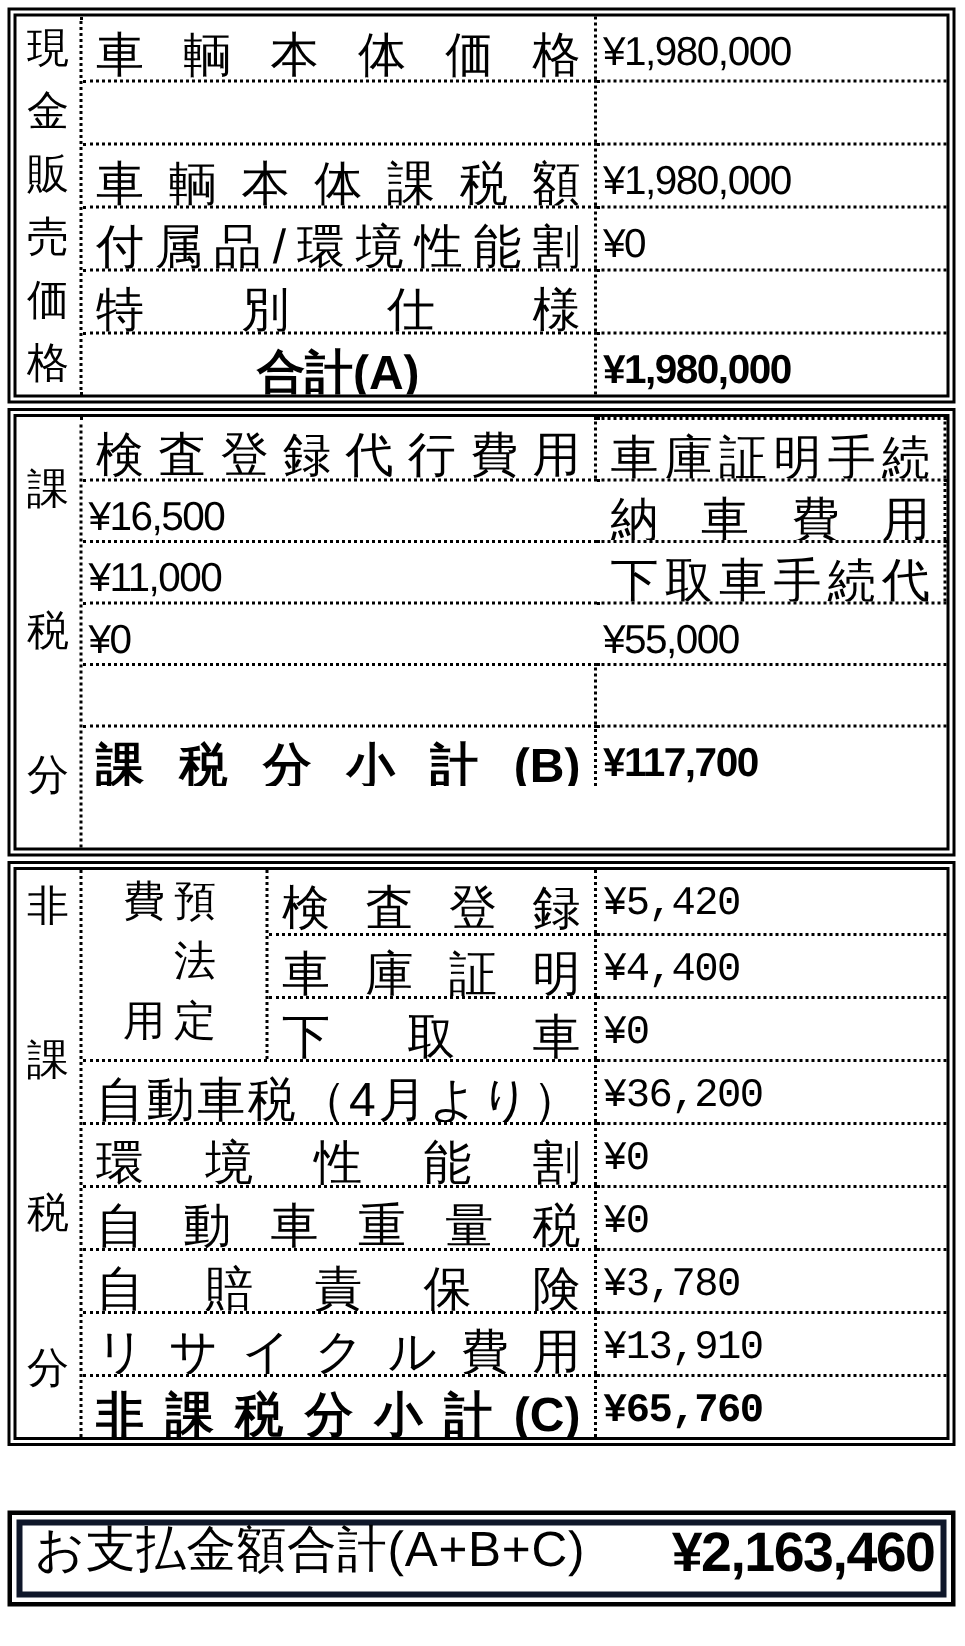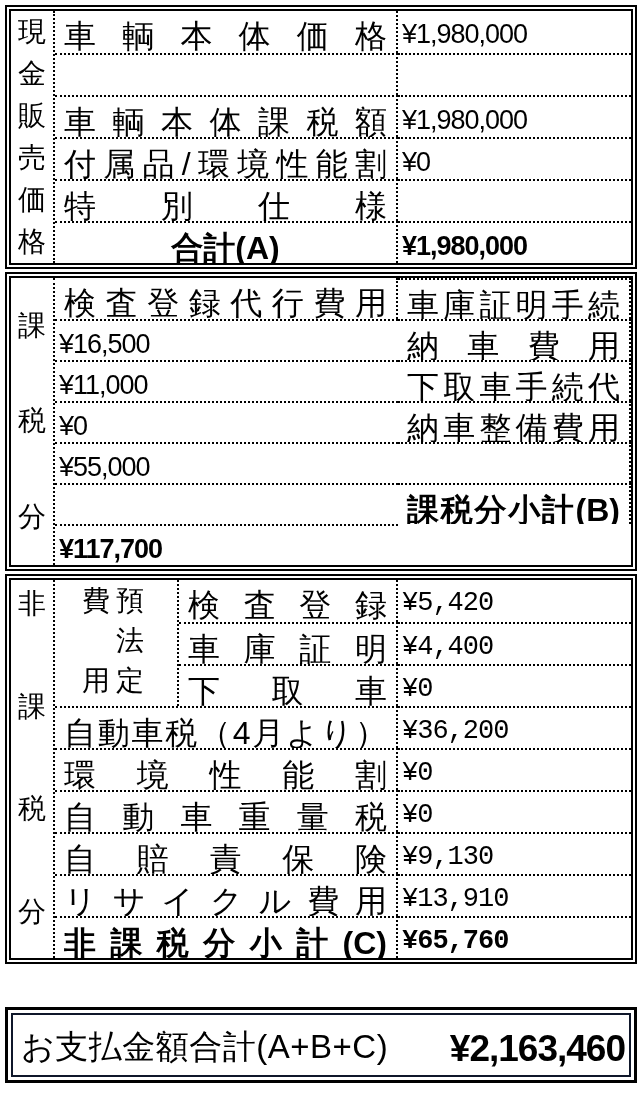--- a/index.html
+++ b/index.html
@@ -55,21 +55,21 @@
     display: flex; flex-direction: column; justify-content: space-between;
     width: 30px; font-size: 28px; line-height: 1; text-align: center;
   }
   .wide { grid-column: 2 / span 2; }
   .c3 { grid-column: 3; }
   .c4 { grid-column: 4; font-family: Liberation Mono, monospace; }
 
   
   .gt { border: 3px solid #000; padding: 3px; margin-top: 43px; }
   .gt-inner {
-    border: 2px solid #0f172a; height: 64px; box-sizing: border-box;
+    border: 4px solid #0f172a; height: 52px; box-sizing: border-box;
     display: flex; justify-content: space-between; align-items: flex-end;
     padding: 0 4px 5px 8px;
   }
   .gt-label { font-size: 33px; letter-spacing: 0.5px; }
   .gt-value { font-size: 37px; font-weight: bold; letter-spacing: -1px; }
 </style>
 </head>
 <body>
 
 <div class="wrap">
@@ -106,21 +106,20 @@
         <span>税</span>
         <span>分</span>
       </div>
       <div class="cell lbl">検査登録代行費用</div>
       <div class="cell lbl bt">車庫証明手続代行費用</div>
       <div class="cell val bt">¥16,500</div>
       <div class="cell lbl bt">納車費用</div>
       <div class="cell val bt">¥11,000</div>
       <div class="cell lbl bt">下取車手続代行費用</div>
       <div class="cell val bt">¥0</div>
-      <div class="cell lbl bt">納車整備費用</div>
       <div class="cell val bt">¥55,000</div>
       <div class="cell lbl bt"></div>
       <div class="cell val bt"></div>
       <div class="cell lbl bt bold">課税分小計(B)</div>
       <div class="cell val bt bold">¥117,700</div>
     </div>
   </div>
 
   <div class="section">
     <div class="sec-inner g3">
@@ -147,21 +146,21 @@
       <div class="cell val bt c4">¥4,400</div>
       <div class="cell lbl bt c3">下取車</div>
       <div class="cell val bt c4">¥0</div>
       <div class="cell lbl bt wide">自動車税（4月より）</div>
       <div class="cell val bt c4">¥36,200</div>
       <div class="cell lbl bt wide">環境性能割</div>
       <div class="cell val bt c4">¥0</div>
       <div class="cell lbl bt wide">自動車重量税</div>
       <div class="cell val bt c4">¥0</div>
       <div class="cell lbl bt wide">自賠責保険</div>
-      <div class="cell val bt c4">¥9,130</div>
+      <div class="cell val bt c4">¥3,780</div>
       <div class="cell lbl bt wide">リサイクル費用</div>
       <div class="cell val bt c4">¥13,910</div>
       <div class="cell lbl bt wide bold">非課税分小計(C)</div>
       <div class="cell val bt c4 bold">¥65,760</div>
     </div>
   </div>
 
   <div class="gt">
     <div class="gt-inner">
       <span class="gt-label">お支払金額合計(A+B+C)</span>

